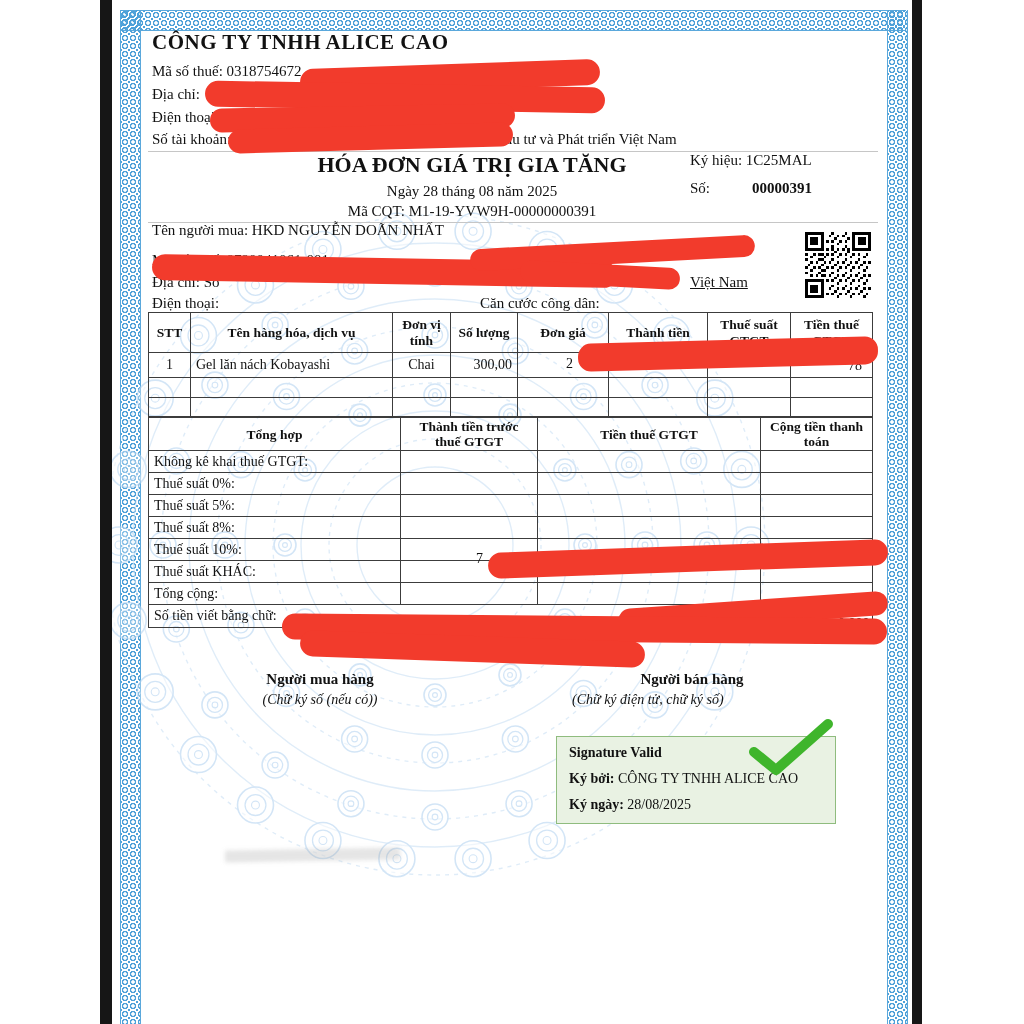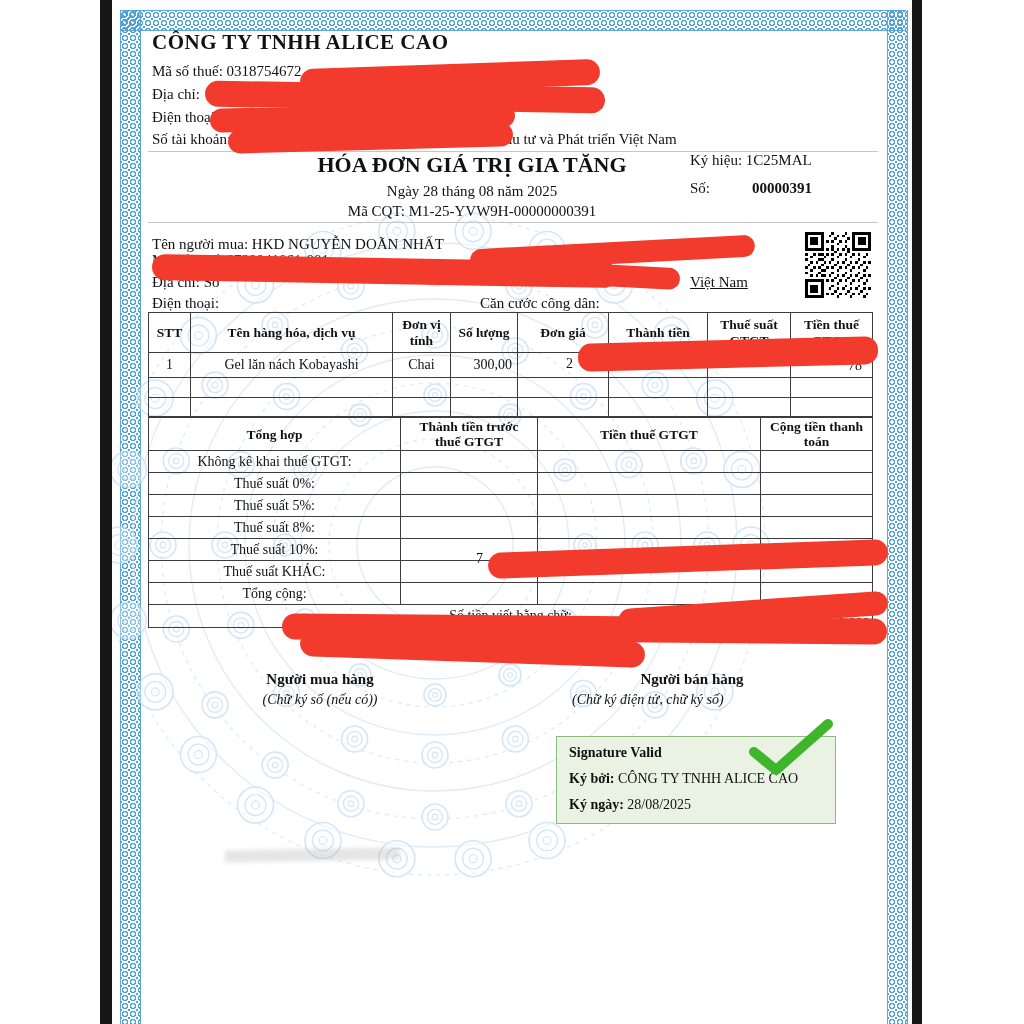--- a/index.html
+++ b/index.html
@@ -17,21 +17,21 @@
     background-position:0 0,4px 4px;}
   .edge.h{border-top:1px solid #5aa8dc;border-bottom:1px solid #5aa8dc;}
   .edge.v{border-left:1px solid #5aa8dc;border-right:1px solid #5aa8dc;}
   .line{position:absolute;font-size:15px;white-space:nowrap;z-index:2;}
   .b{font-weight:bold;}
   .it{font-style:italic;}
   .sep{position:absolute;height:1px;background:#c6c6c6;z-index:2;}
   .tbl{position:absolute;border-collapse:collapse;table-layout:fixed;font-size:14px;z-index:2;}
   .tbl th,.tbl td{border:1px solid #3c3c3c;padding:1px 5px;overflow:hidden;font-weight:normal;vertical-align:middle;}
   .tbl th{font-weight:bold;text-align:center;line-height:1.12;font-size:13.5px;}
-  .tbl .c{text-align:center;} .tbl .r{text-align:right;margin-left:8px;} .tbl .l{text-align:center;margin-top:48px;}
+  .tbl .c{text-align:center;} .tbl .r{text-align:right;margin-left:8px;} .tbl .l{text-align:left;margin-top:48px;}
   tr.dotted td{border-bottom:1px dotted #8a8a8a;}
   .redact{position:absolute;background:#f23b2c;border-radius:13px;z-index:5;}
   .frag{position:absolute;font-size:14px;z-index:2;white-space:nowrap;}
   .watermark{position:absolute;left:0;top:0;width:801px;height:1024px;z-index:1;pointer-events:none;}
   .sigbox{position:absolute;left:444px;top:736px;width:278px;height:86px;background:#e9f2e3;
           border:1px solid #8fbc7e;z-index:3;font-size:14px;}
   .sigbox .row{position:absolute;left:12px;white-space:nowrap;}
   .qrwrap{position:absolute;left:688px;top:227px;width:76px;height:76px;background:#fff;z-index:2;}
   .smudge{position:absolute;left:113px;top:849px;width:175px;height:12px;background:rgba(150,150,150,.25);
           filter:blur(2px);transform:rotate(-1deg);z-index:2;}
@@ -298,31 +298,31 @@
   </div>
   <div class="line" style="left:40px;top:131px;">
     <span>Số tài khoản:</span>
   </div>
   <div class="line" style="left:306px;top:131px;">hàng TMCP Đầu tư và Phát triển Việt Nam</div>
 
   <div class="sep" style="left:36px;top:151px;width:730px;"></div>
 
   <div class="line b" style="left:60px;top:152px;width:600px;text-align:center;font-size:22px;white-space:normal;">HÓA ĐƠN GIÁ TRỊ GIA TĂNG</div>
   <div class="line" style="left:60px;top:183px;width:600px;text-align:center;">Ngày 28 tháng 08 năm 2025</div>
-  <div class="line" style="left:60px;top:203px;width:600px;text-align:center;">Mã CQT: M1-25-YVW9H-00000000391</div>
+  <div class="line" style="left:60px;top:203px;width:600px;text-align:center;">Mã CQT: M1-19-YVW9H-00000000391</div>
   <div class="line" style="left:578px;top:152px;">
     <span>Ký hiệu:</span>&nbsp;<span>1C25MAL</span>
   </div>
   <div class="line" style="left:578px;top:180px;">
     <span>Số:</span><span class="b" style="margin-left:42px;">00000391</span>
   </div>
 
   <div class="sep" style="left:36px;top:222px;width:730px;"></div>
 
-  <div class="line" style="left:40px;top:236px;">
+  <div class="line" style="left:40px;top:222px;">
     <span>Tên người mua:</span>&nbsp;<span>HKD NGUYỄN DOÃN NHẤT</span>
   </div>
   <div class="line" style="left:40px;top:252px;">
     <span>Mã số thuế:</span>&nbsp;<span>8790041061-001</span>
   </div>
   <div class="line" style="left:40px;top:274px;">
     <span>Địa chỉ:</span>&nbsp;<span>Số</span>
   </div>
   <div class="line" style="left:578px;top:274px;text-decoration:underline;">Việt Nam</div>
   <div class="line" style="left:40px;top:295px;">Điện thoại:</div>

